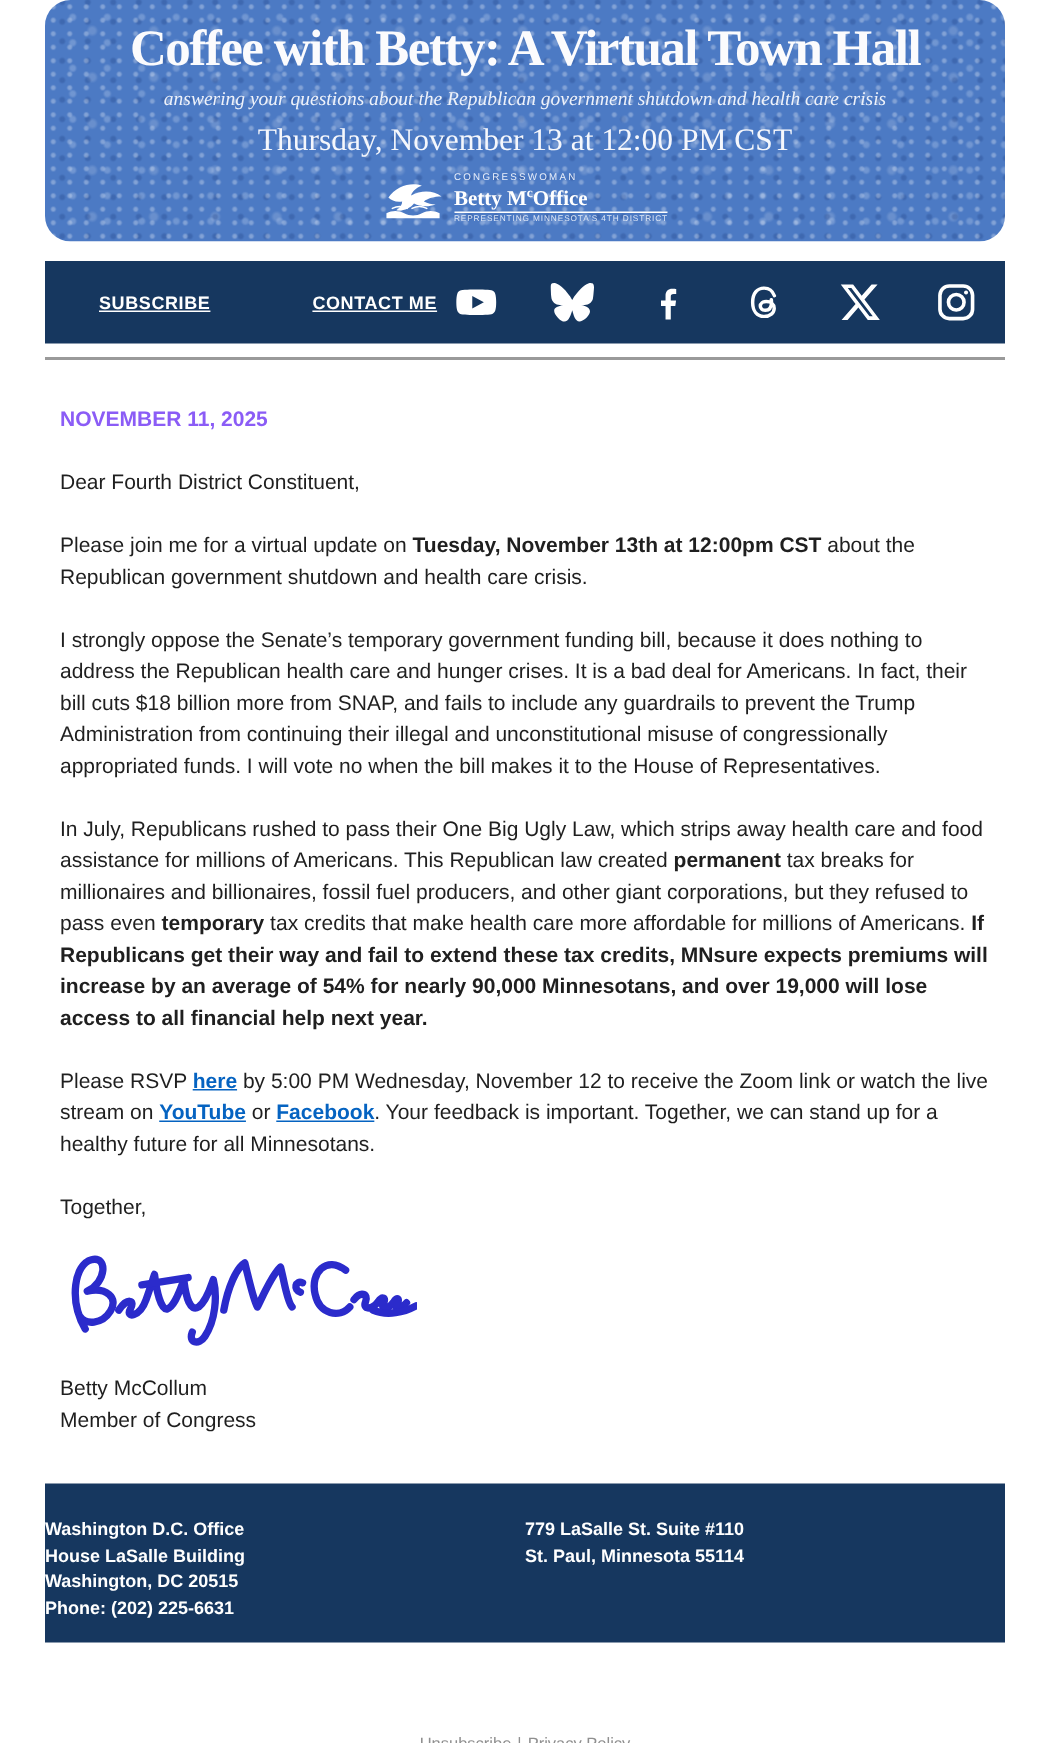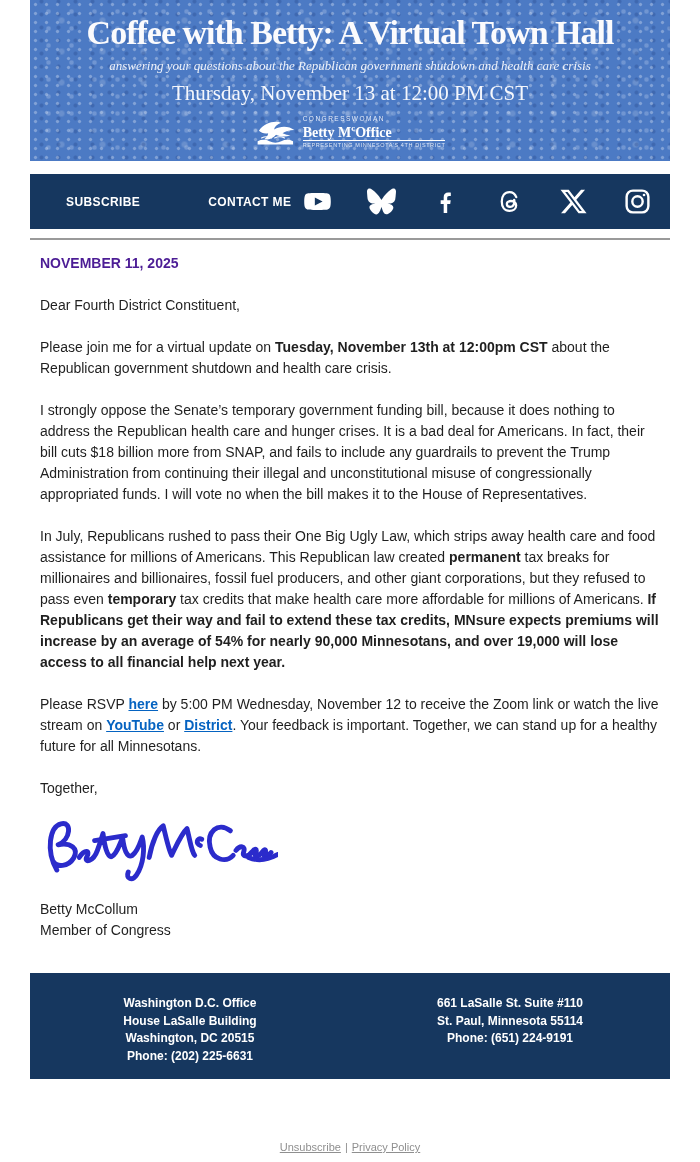--- a/index.html
+++ b/index.html
@@ -15,20 +15,21 @@
   .banner {
     height:161px; padding-top:14px; text-align:center; color:#fff;
     background-color:#4c7ac4;
     background-image:
       radial-gradient(circle, rgba(255,255,255,.30) 1px, rgba(255,255,255,0) 2.2px),
       radial-gradient(circle, rgba(221,233,250,.25) 1.5px, rgba(255,255,255,0) 3px),
       radial-gradient(circle, rgba(27,58,125,.28) 1.3px, rgba(27,58,125,0) 2.6px),
       radial-gradient(circle, rgba(255,255,255,.16) 2px, rgba(255,255,255,0) 4px);
     background-size:11px 9px, 23px 17px, 17px 13px, 41px 31px;
     background-position:0 0, 7px 3px, 3px 8px, 11px 5px;
+    border-radius:17px;
   }
   .banner-title {
     font-family:"Liberation Serif", serif; font-weight:bold;
     font-size:34px; letter-spacing:-1px; line-height:38px; color:#fbfbfd;
   }
   .banner-sub {
     font-family:"Liberation Serif", serif; font-style:italic;
     font-size:13px; margin-top:6px; color:#eef2fa; white-space:nowrap;
   }
   .banner-date {
@@ -45,44 +46,44 @@
   .logo-name sup { font-size:9px; }
   .logo-tagline { font-size:5.5px; letter-spacing:.6px; margin-top:2px; color:#dfe8f7; }
 
   
   .navbar {
     margin-top:13px; height:55px; background:#16375f;
     display:flex; align-items:center; padding:0 18px 0 36px;
   }
   .nav-link {
     color:#fff; font-size:12px; font-weight:bold; letter-spacing:.4px;
-    cursor:pointer;
+    text-decoration:underline; cursor:pointer;
   }
   .nav-link + .nav-link { margin-left:68px; }
   .social { margin-left:auto; display:flex; align-items:center; gap:35px; }
   .social a { display:block; width:29px; height:29px; cursor:pointer; }
   .social svg { width:29px; height:29px; display:block; }
 
   .divider { border:none; border-top:2px solid #9a9a9a; margin-top:9px; }
 
   
   .letter { padding:0 10px; font-size:14px; line-height:21px; }
-  .letter-date { margin-top:13px; font-size:14px; font-weight:bold; color:#4c1d95; }
+  .letter-date { margin-top:29px; font-size:14px; font-weight:bold; color:#8b5cf6; }
   .letter p { margin-top:21px; }
   .letter b { font-weight:bold; }
   a.lnk { color:#0563c1; font-weight:bold; text-decoration:underline; cursor:pointer; }
   .sig-img { margin-top:12px; }
   .sig-block { margin-top:6px; }
 
   
   .footer {
     margin-top:32px; background:#16375f; color:#fff;
     display:flex; padding:22px 0 14px 0;
   }
-  .footer-col { width:50%; text-align:center; font-size:12px; font-weight:bold; line-height:17.5px; }
+  .footer-col { width:50%; font-size:12px; font-weight:bold; line-height:17.5px; }
 
   .bottom-links { margin-top:62px; padding-bottom:18px; text-align:center; font-size:11px; color:#8f8f8f; }
   .bottom-links a { color:#8f8f8f; text-decoration:underline; cursor:pointer; }
   .bottom-links .sep { text-decoration:none; margin:0 4px; }
 </style>
 </head>
 <body>
 
 <div class="email">
 
@@ -151,21 +152,21 @@
   <hr class="divider">
 
   <div class="letter">
     <div class="letter-date">NOVEMBER 11, 2025</div>
     <p>Dear Fourth District Constituent,</p>
 
     <div id="letter-paragraphs">
         <p><span>Please join me for a virtual update on </span><b>Tuesday, November 13th at 12:00pm CST</b><span> about the Republican government shutdown and health care crisis.</span></p>
         <p><span>I strongly oppose the Senate’s temporary government funding bill, because it does nothing to address the Republican health care and hunger crises. It is a bad deal for Americans. In fact, their bill cuts $18 billion more from SNAP, and fails to include any guardrails to prevent the Trump Administration from continuing their illegal and unconstitutional misuse of congressionally appropriated funds. I will vote no when the bill makes it to the House of Representatives.</span></p>
         <p><span>In July, Republicans rushed to pass their One Big Ugly Law, which strips away health care and food assistance for millions of Americans. This Republican law created </span><b>permanent</b><span> tax breaks for millionaires and billionaires, fossil fuel producers, and other giant corporations, but they refused to pass even </span><b>temporary</b><span> tax credits that make health care more affordable for millions of Americans. </span><b>If Republicans get their way and fail to extend these tax credits, MNsure expects premiums will increase by an average of 54% for nearly 90,000 Minnesotans, and over 19,000 will lose access to all financial help next year.</b></p>
-        <p><span>Please RSVP </span><a class="lnk">here</a><span> by 5:00 PM Wednesday, November 12 to receive the Zoom link or watch the live stream on </span><a class="lnk">YouTube</a><span> or </span><a class="lnk">District</a><span>. Your feedback is important. Together, we can stand up for a healthy future for all Minnesotans.</span></p>
+        <p><span>Please RSVP </span><a class="lnk">here</a><span> by 5:00 PM Wednesday, November 12 to receive the Zoom link or watch the live stream on </span><a class="lnk">YouTube</a><span> or </span><a class="lnk">Facebook</a><span>. Your feedback is important. Together, we can stand up for a healthy future for all Minnesotans.</span></p>
       </div>
 
     <p>Together,</p>
 
     <div class="sig-img">
       <svg width="238" height="76" viewBox="0 0 340 100">
         <g fill="none" stroke="#2b2bcb" stroke-width="7" stroke-linecap="round" stroke-linejoin="round">
           <path d="M24 80 C8 52 14 18 30 14 C46 10 44 36 26 44 C44 40 56 50 48 63 C40 76 24 76 19 68"></path>
           <path d="M56 62 C64 50 72 52 67 61 C62 70 76 69 82 52 C86 41 88 34 90 28 C92 44 96 62 102 61 C110 58 114 42 118 34 C120 50 124 64 132 59 C140 53 144 38 146 33 C150 49 148 72 138 87 C132 96 122 93 126 83"></path>
           <path d="M78 38 L122 31"></path>
@@ -185,23 +186,22 @@
   </div>
 
   <div class="footer">
     <div class="footer-col">
       <div>Washington D.C. Office</div>
       <div>House LaSalle Building</div>
       <div>Washington, DC 20515</div>
       <div>Phone: (202) 225-6631</div>
     </div>
     <div class="footer-col">
-      <div>661 LaSalle St. Suite #110</div>
+      <div>779 LaSalle St. Suite #110</div>
       <div>St. Paul, Minnesota 55114</div>
-      <div>Phone: (651) 224-9191</div>
     </div>
   </div>
 
   <div class="bottom-links">
     <a>Unsubscribe</a><span class="sep">|</span><a>Privacy Policy</a>
   </div>
 
 </div>
 
 </body></html>

